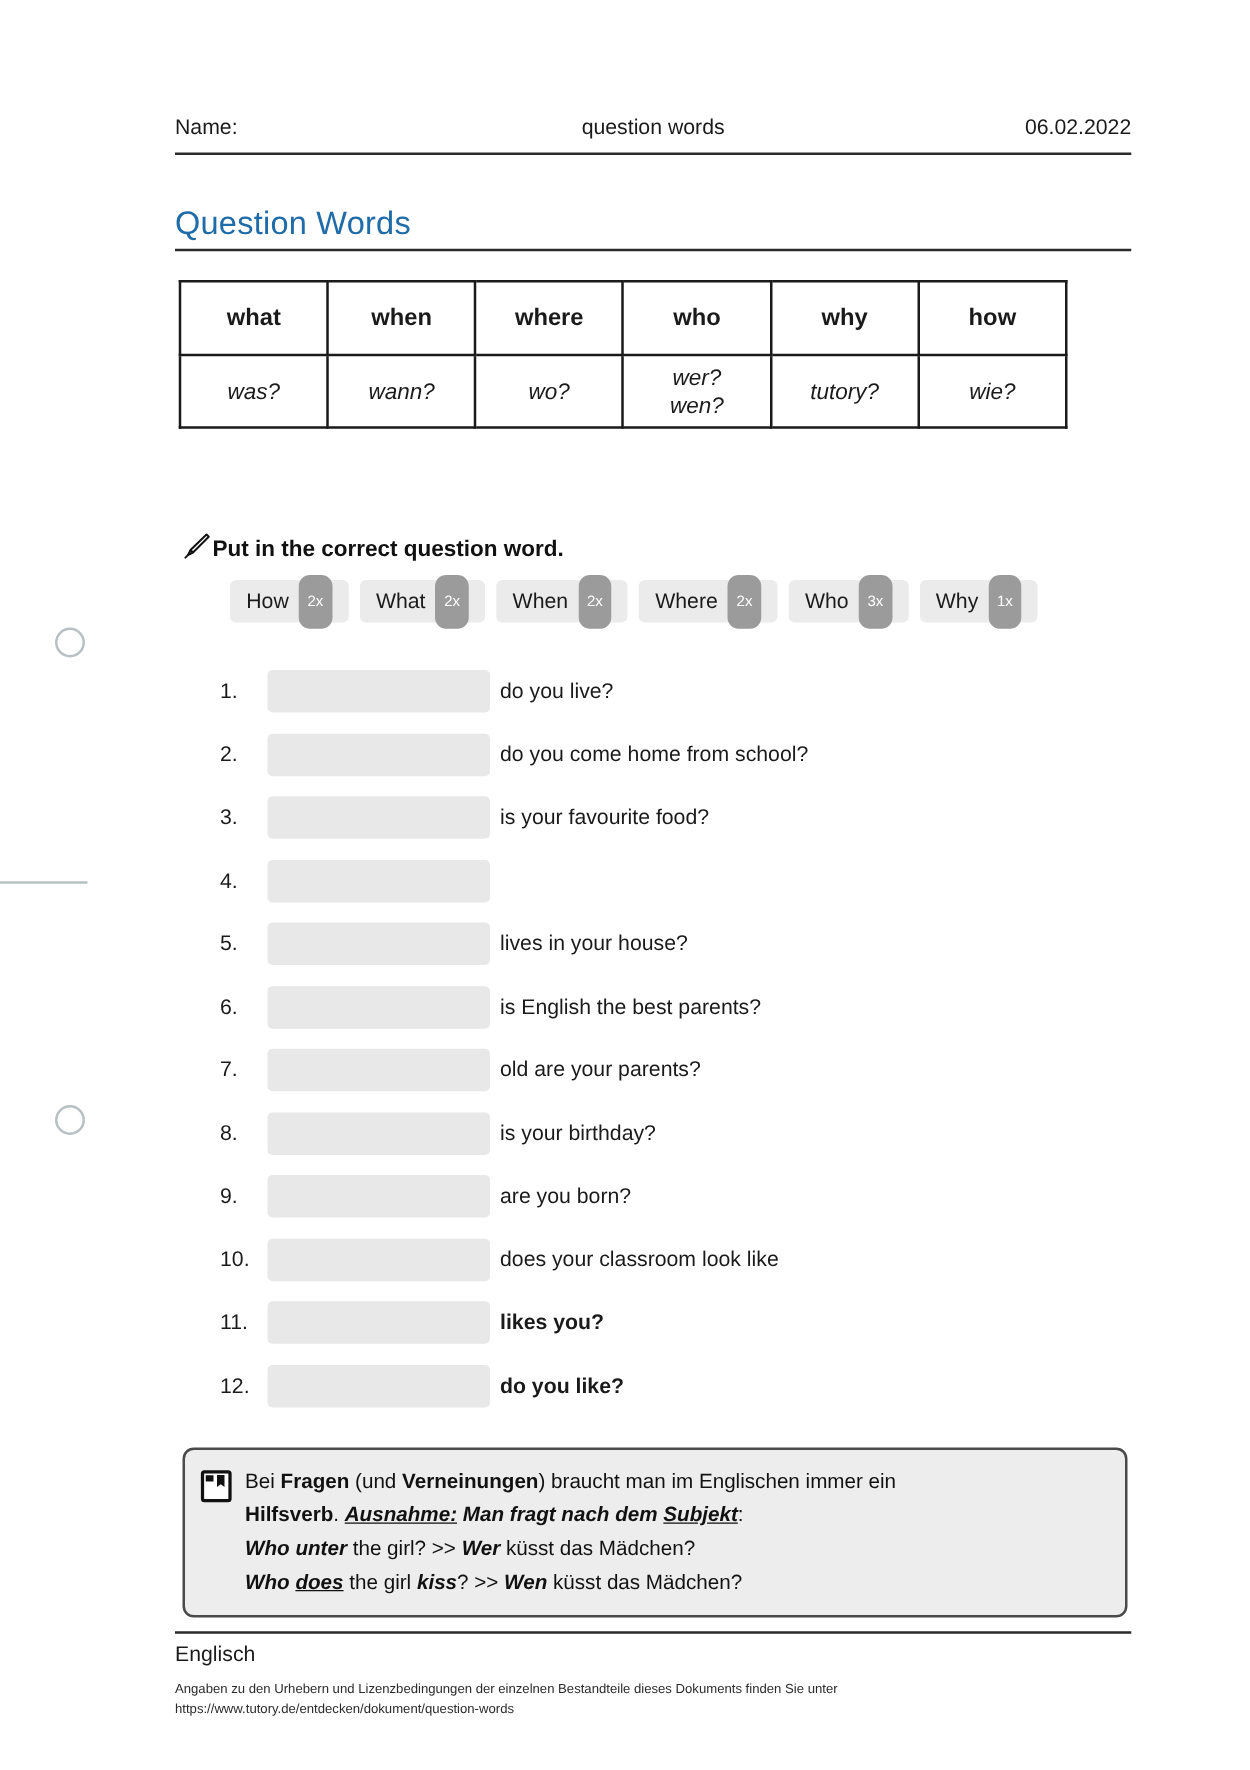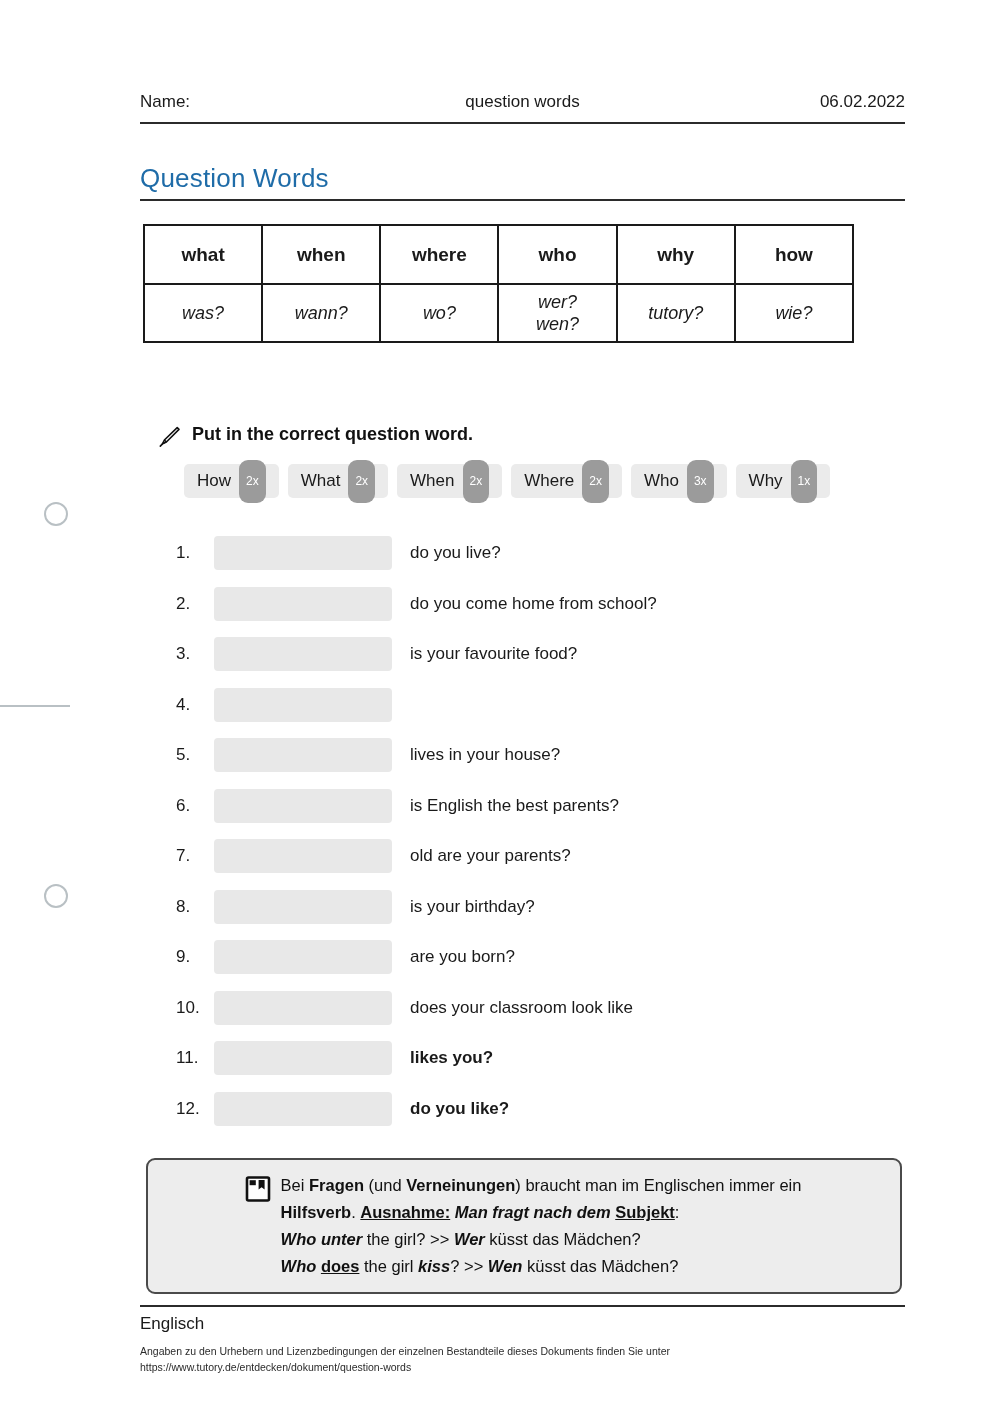--- a/index.html
+++ b/index.html
@@ -114,25 +114,24 @@
   .words-table .de-stack {
     display: flex;
     flex-direction: column;
     line-height: 1.25;
     justify-content: flex-end;
   }
 
   
   .instruction {
     position: absolute;
-    left: 156px;
+    left: 144px;
     top: 424px;
     display: flex;
-    align-items: flex-start;
-    gap: 10px;
+    align-items: flex-end;
   }
   .pencil-icon { width: 26px; height: 26px; display: block; }
   .instruction-text {
     font-size: 18px;
     font-weight: bold;
     color: #111;
   }
 
   
   .wordbank {
@@ -186,49 +185,48 @@
   .ex-blank {
     width: 178px;
     height: 34px;
     background: #e8e8e8;
     border-radius: 4px;
     flex: none;
   }
   .ex-text {
     font-size: 17px;
     color: #1a1a1a;
-    margin-left: 18px;
+    margin-left: 8px;
     white-space: nowrap;
   }
   .ex-text.bold { font-weight: bold; }
 
   
   .infobox {
     position: absolute;
     left: 146px;
     top: 1158px;
     width: 756px;
     box-sizing: border-box;
     background: #ededed;
     border: 2px solid #4a4a4a;
     border-radius: 9px;
     padding: 12px 14px 12px 12px;
     display: flex;
     gap: 10px;
-    justify-content: center;
   }
   .book-icon { width: 26px; height: 28px; flex: none; margin-top: 3px; }
   .infobox-body {
     font-size: 16.5px;
     line-height: 1.63;
     color: #111;
   }
   .b { font-weight: bold; }
   .bi { font-weight: bold; font-style: italic; }
-  .biu { font-weight: bold; text-decoration: underline; }
+  .biu { font-weight: bold; font-style: italic; text-decoration: underline; }
 
   
   .footer-rule {
     position: absolute;
     left: 140px;
     top: 1305px;
     width: 765px;
     height: 2px;
     background: #2b2b2b;
   }

